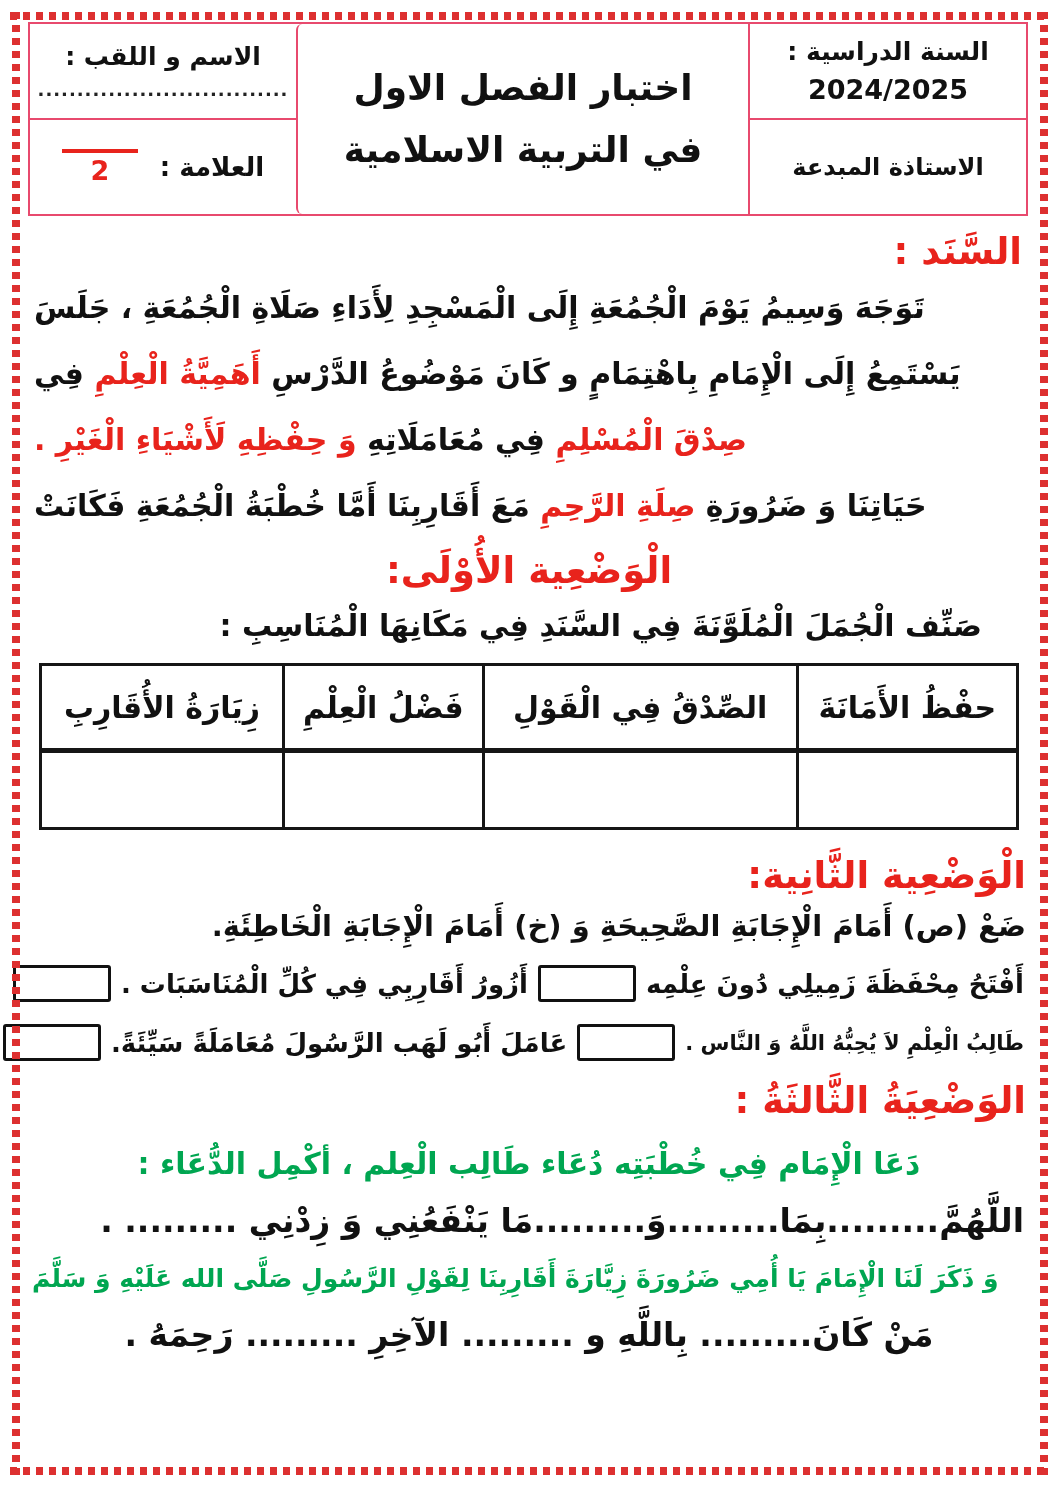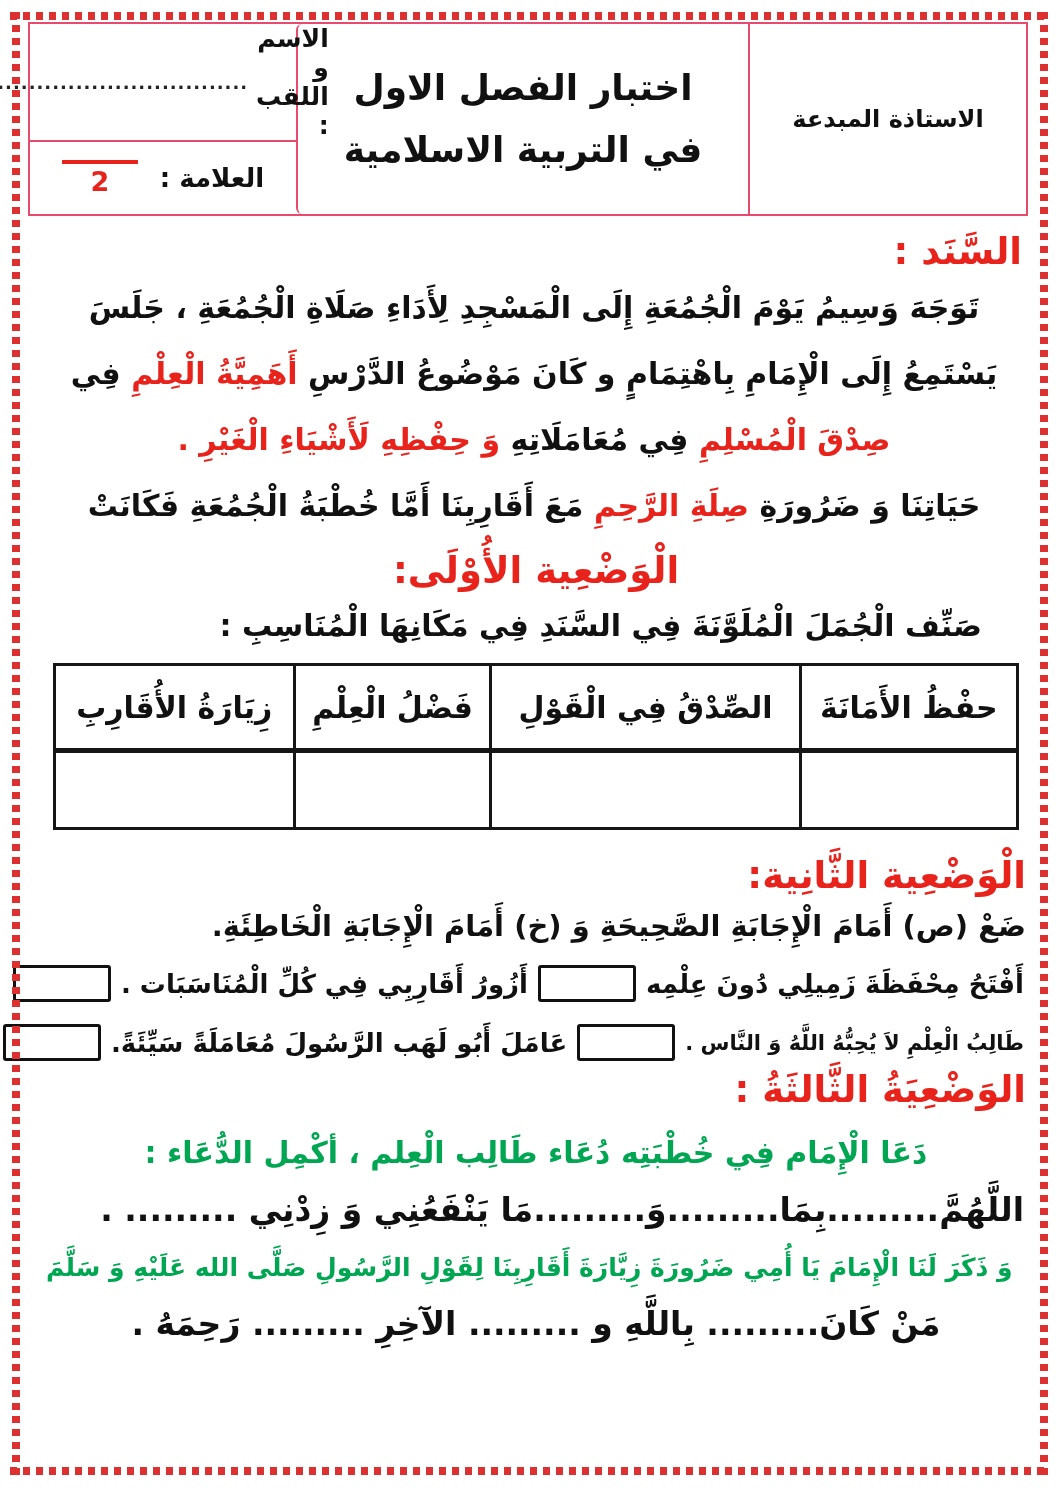--- a/index.html
+++ b/index.html
@@ -19,76 +19,80 @@
   .dots-right { right:10px; }
 
   
   .header { position:absolute; top:22px; right:30px; left:28px; height:194px;
             display:flex; direction:rtl; border:2px solid var(--pink); background:#fff; z-index:4; }
   .hcol { display:flex; flex-direction:column; }
   .hcol-year { width:278px; border-left:2px solid var(--pink); }
   .hcol-title { flex:1; border-left:2px solid var(--pink); align-items:center; justify-content:center;
                 display:flex; flex-direction:column; gap:22px;border-radius:6px; }
   .hcol-name { width:266px; }
-  .hcell { flex:1; display:flex; flex-direction:row; align-items:center; justify-content:center; gap:8px; }
+  .hcell { flex:1; display:flex; flex-direction:column; align-items:center; justify-content:center; gap:8px; }
   .hcell + .hcell { border-top:2px solid var(--pink); }
   .year-label { font-size:25px; }
   .year-value { font-size:27px; }
   .teacher { font-size:24px; }
   .title-line { font-size:36px; line-height:1.1; }
   .name-label { font-size:25px; }
   .name-dots { font-size:18px; letter-spacing:1px; color:#222; }
   .grade-row { flex-direction:row; gap:22px; }
   .grade-label { font-size:26px; }
   .frac { display:inline-flex; flex-direction:column; align-items:center; color:var(--red); }
   .frac-line { width:76px; border-top:4px solid var(--red); margin-bottom:3px; }
   .frac-num { font-size:27px; line-height:1.1; }
 
   
-  .content { position:absolute; top:218px; right:32px; left:46px; z-index:3; }
+  .content { position:absolute; top:218px; right:32px; left:32px; z-index:3; }
   .sec-title { color:var(--red); font-size:37px; text-align:right; }
   .c-red { color:var(--red); }
 
   .sanad-title { margin:12px 4px 2px; }
-  .passage { font-size:30px; line-height:2.2; margin:0 6px 0 2px; text-align:center; }
+  .passage { font-size:30px; line-height:2.2; margin:0 6px 0 2px; text-align:left; }
 
   .sec1-title { margin-top:10px;text-align:center; }
   .instr1 { font-size:30px; margin:16px 44px 0 0; text-align:right; }
 
   table.sort { width:calc(100% - 14px); margin:20px auto 0; border-collapse:collapse; direction:rtl; background:#fff; }
   table.sort th { border:3px solid #161616; border-bottom:5px solid #161616; height:86px; font-size:30px; font-weight:700; }
   table.sort td { border:3px solid #161616; height:78px; }
 
   .sec2-title { margin-top:24px; }
   .instr2 { font-size:29px; margin-top:12px; text-align:right; }
 
   .stmt-row { display:flex; direction:rtl; align-items:center; justify-content:space-between;
               margin:22px 2px 0; font-size:26px; gap:10px; }
   .stmt { white-space:nowrap; }
   .stmt-sm { font-size:21px; }
   .ansbox { width:98px; height:37px; border:3px solid #111; border-radius:3px; background:#fff; flex:none; }
 
-  .sec3-title { margin-top:7px; }
+  .sec3-title { margin-top:18px; }
   .green-intro { color:var(--green); font-size:30px; text-align:center; margin-top:24px; }
   .dua { font-size:33px; text-align:right; margin:20px 2px 0; }
   .green-note { color:var(--green); font-size:25px; text-align:left; margin-top:24px; white-space:nowrap; }
   .hadith { font-size:33px; text-align:center; margin-top:22px; }
 </style>
 </head>
 <body>
 
 <div class="page">
 
   <div class="dots dots-h dots-top"></div>
   <div class="dots dots-h dots-bottom"></div>
   <div class="dots dots-v dots-left"></div>
   <div class="dots dots-v dots-right"></div>
 
   <div class="header">
     <div class="hcol hcol-year">
+      <div class="hcell">
+        <div class="year-label">السنة الدراسية :</div>
+        <div class="year-value">2024/2025</div>
+      </div>
       <div class="hcell">
         <div class="teacher">الاستاذة المبدعة</div>
       </div>
     </div>
 
     <div class="hcol hcol-title">
       <div class="title-line">اختبار الفصل الاول</div>
       <div class="title-line">في التربية الاسلامية</div>
     </div>
 

